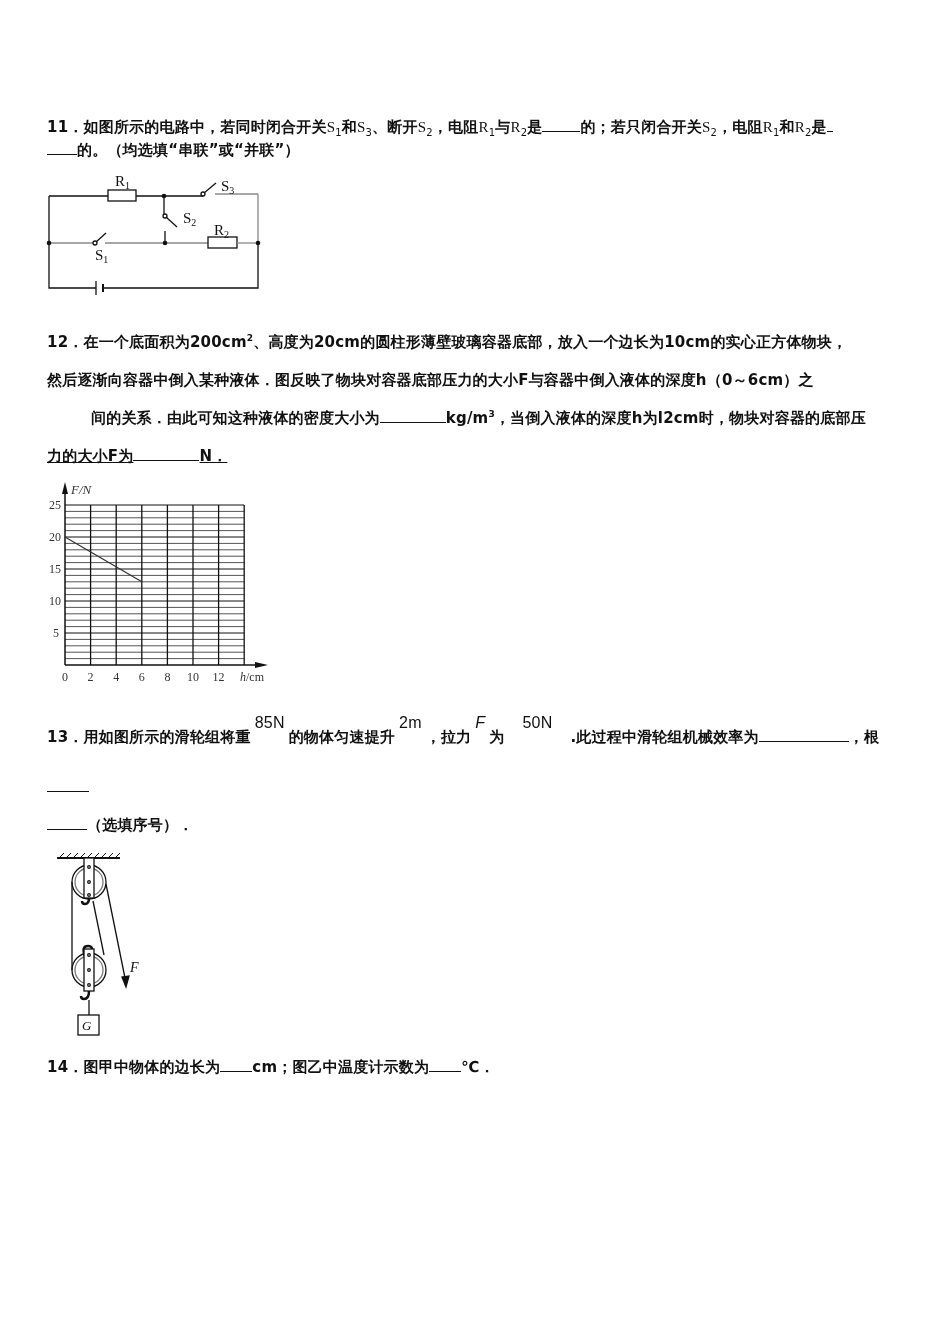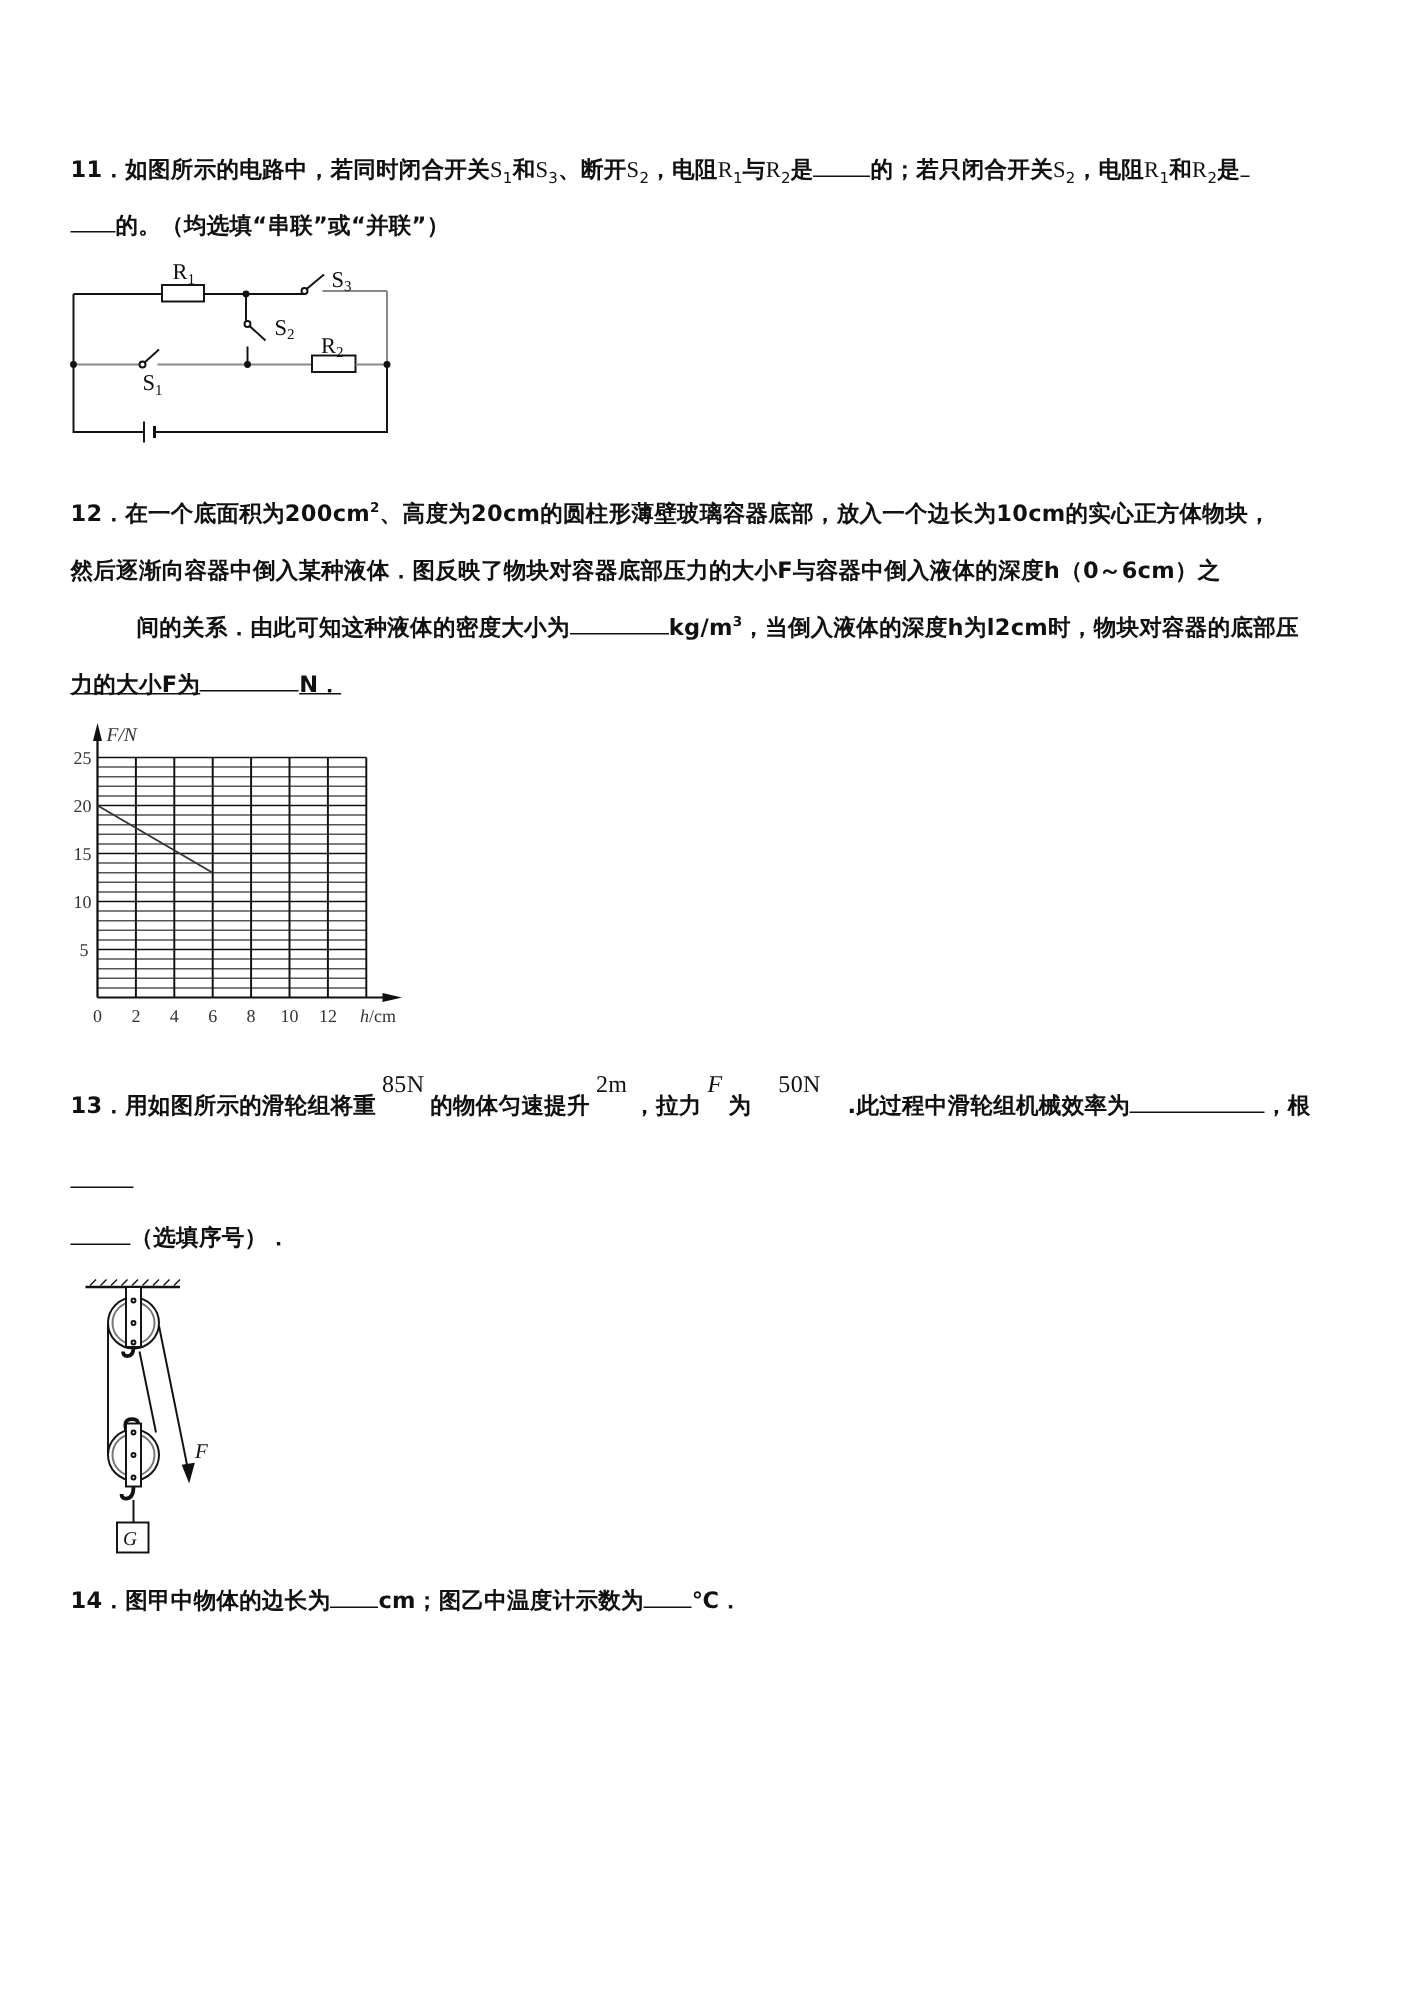--- a/index.html
+++ b/index.html
@@ -3,28 +3,28 @@
 <meta charset="utf-8">
 <style>
   html, body { margin:0; padding:0; background:#ffffff; }
   body { width:950px; height:1344px; position:relative; overflow:hidden;
          font-family:"DejaVu Sans", sans-serif; color:#111; }
   .line { position:absolute; left:47px; font-size:15px; font-weight:bold; white-space:nowrap; letter-spacing:0.2px; }
   .blank { display:inline-block; border-bottom:1.5px solid #111; height:14px; vertical-align:baseline; }
   .sup { font-size:9px; vertical-align:super; }
   .sub { font-size:10px; vertical-align:sub; font-weight:normal; }
   .serif { font-family:"Liberation Serif", serif; font-weight:normal; }
-  .rise { position:relative; top:-14px; font-family:Liberation Serif, serif; font-weight:normal; font-size:16px; }
+  .rise { position:relative; top:-14px; font-family:Liberation Sans, sans-serif; font-weight:normal; font-size:16px; }
   svg { position:absolute; }
   svg text { font-family:"Liberation Serif", serif; }
 </style>
 </head>
 <body>
 
-<div class="line" style="top:103px;">
+<div class="line" style="top:117px;">
   <span>11．</span><span>如图所示的电路中，若同时闭合开关<span class="serif">S</span><span class="sub">1</span>和<span class="serif">S</span><span class="sub">3</span>、断开<span class="serif">S</span><span class="sub">2</span>，电阻<span class="serif">R</span><span class="sub">1</span>与<span class="serif">R</span><span class="sub">2</span>是</span><span class="blank" style="width:38px"></span><span>的；若只闭合开关<span class="serif">S</span><span class="sub">2</span>，电阻<span class="serif">R</span><span class="sub">1</span>和<span class="serif">R</span><span class="sub">2</span>是</span><span class="blank" style="width:6px"></span>
 </div>
 <div class="line" style="top:140px;">
   <span class="blank" style="width:30px"></span><span>的。（均选填“串联”或“并联”）</span>
 </div>
 
 <svg style="left:40px; top:165px;" width="240" height="135" viewBox="0 0 240 135">
   <g stroke="#111" stroke-width="1.3" fill="none">
 
     <polyline points="9,31 9,123 56,123"></polyline>

